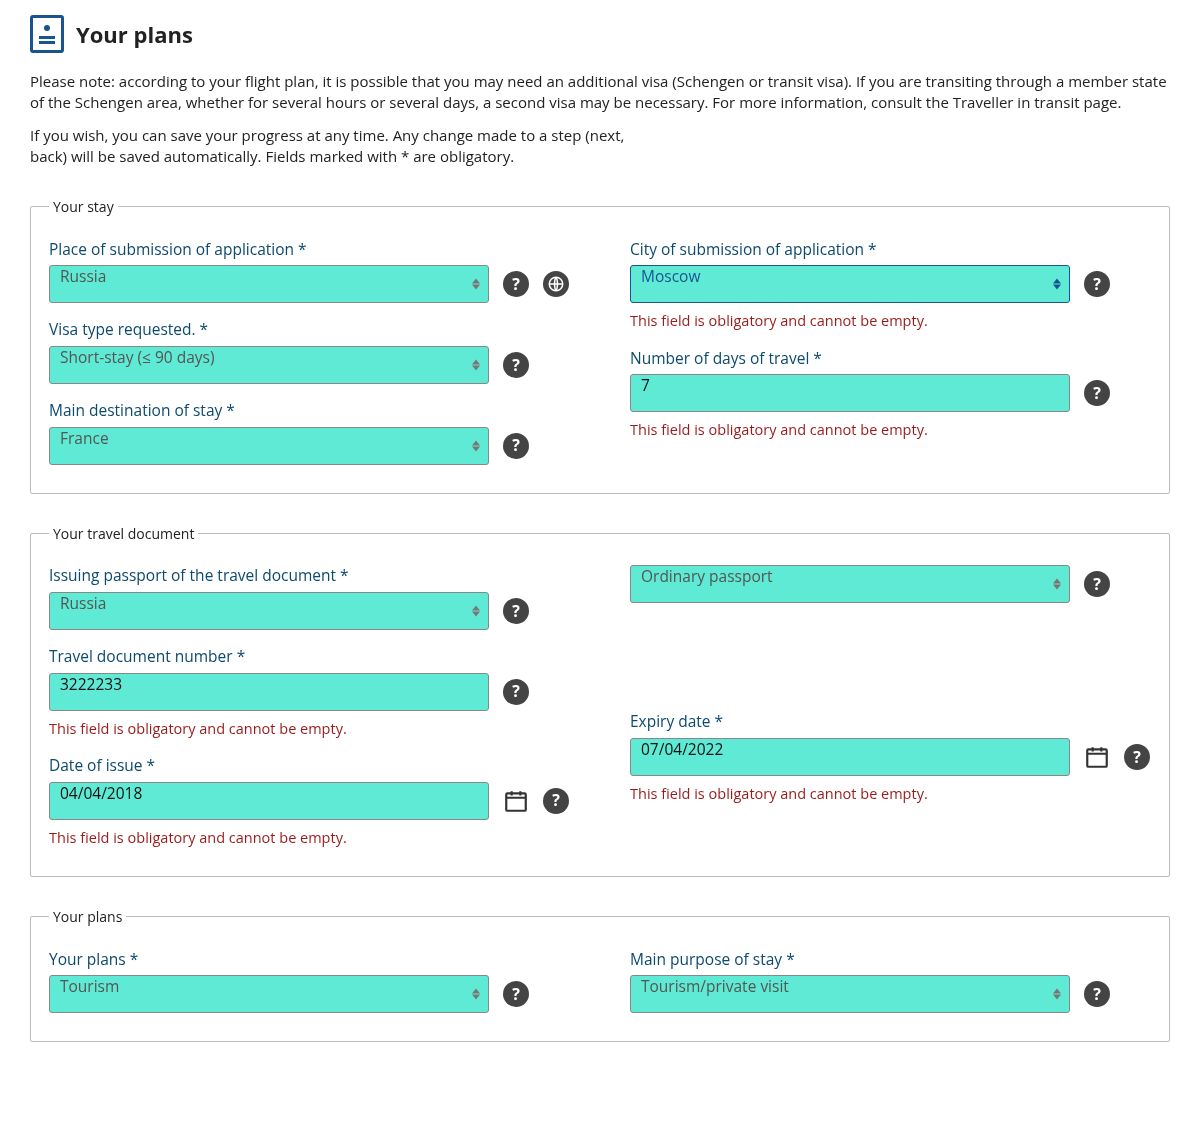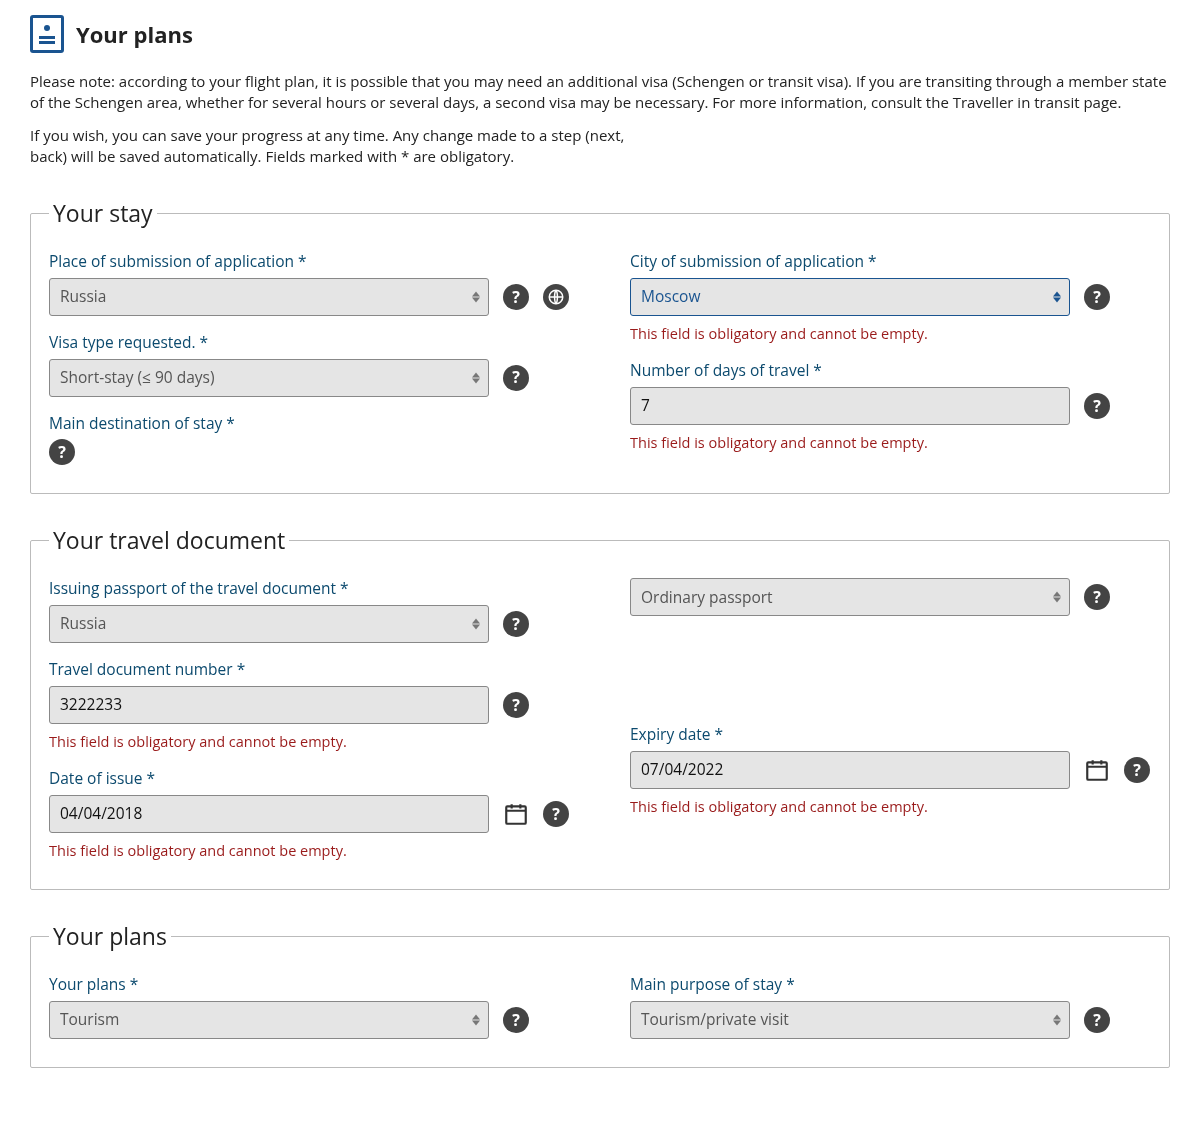--- a/index.html
+++ b/index.html
@@ -23,39 +23,39 @@
   .header-icon .bar { width: 16px; height: 3px; background: #1a5490; margin-top: 2px; }
   .header h1 { font-size: 22px; font-weight: 700; color: #222; }
   .intro { margin-bottom: 12px; color: #222; }
   .intro p { margin-bottom: 12px; }
   fieldset {
     border: 1px solid #bbb;
     border-radius: 2px;
     margin-top: 30px;
     padding: 18px 18px 28px 18px;
   }
-  legend { font-size: 23px; padding: 0 4px; color: #222; }
+  legend { font-size: 14px; padding: 0 4px; color: #222; }
   .row { display: flex; gap: 60px; }
   .col { flex: 1; min-width: 0; }
   .field { margin-top: 16px; }
   .field:first-child { margin-top: 4px; }
   .field-label { display: block; font-size: 15.5px; color: #0c4a6e; margin-bottom: 5px; }
   .control-line { display: flex; align-items: center; gap: 14px; }
   .select, .text-input {
     flex: 0 1 440px;
     height: 38px;
     border: 1px solid #888;
     border-radius: 3px;
     padding: 0 30px 0 10px;
     font-size: 15.5px;
     color: #555;
-    background: #e5e5e5;
+    background: #5eead4;
     position: relative;
     display: flex;
-    align-items: center;
+    align-items: flex-start;
     width: 440px;
     max-width: 100%;
   }
   .select { cursor: pointer; }
   .select::after {
     content: "";
     position: absolute;
     right: 10px;
     width: 0; height: 0;
   }
@@ -142,20 +142,27 @@
                 <span class="dn"></span>
               </span>
           </div>
           <span class="help-icon">?</span>
         </div>
       </div>
 
       <div class="field">
         <label class="field-label">Main destination of stay *</label>
         <div class="control-line">
+          <div class="select">
+            <span>France</span>
+            <span class="arrows">
+                <span class="up"></span>
+                <span class="dn"></span>
+              </span>
+          </div>
           <span class="help-icon">?</span>
         </div>
       </div>
     </div>
 
     <div class="col">
       <div class="field">
         <label class="field-label">City of submission of application *</label>
         <div class="control-line">
           <div class="select hl">

